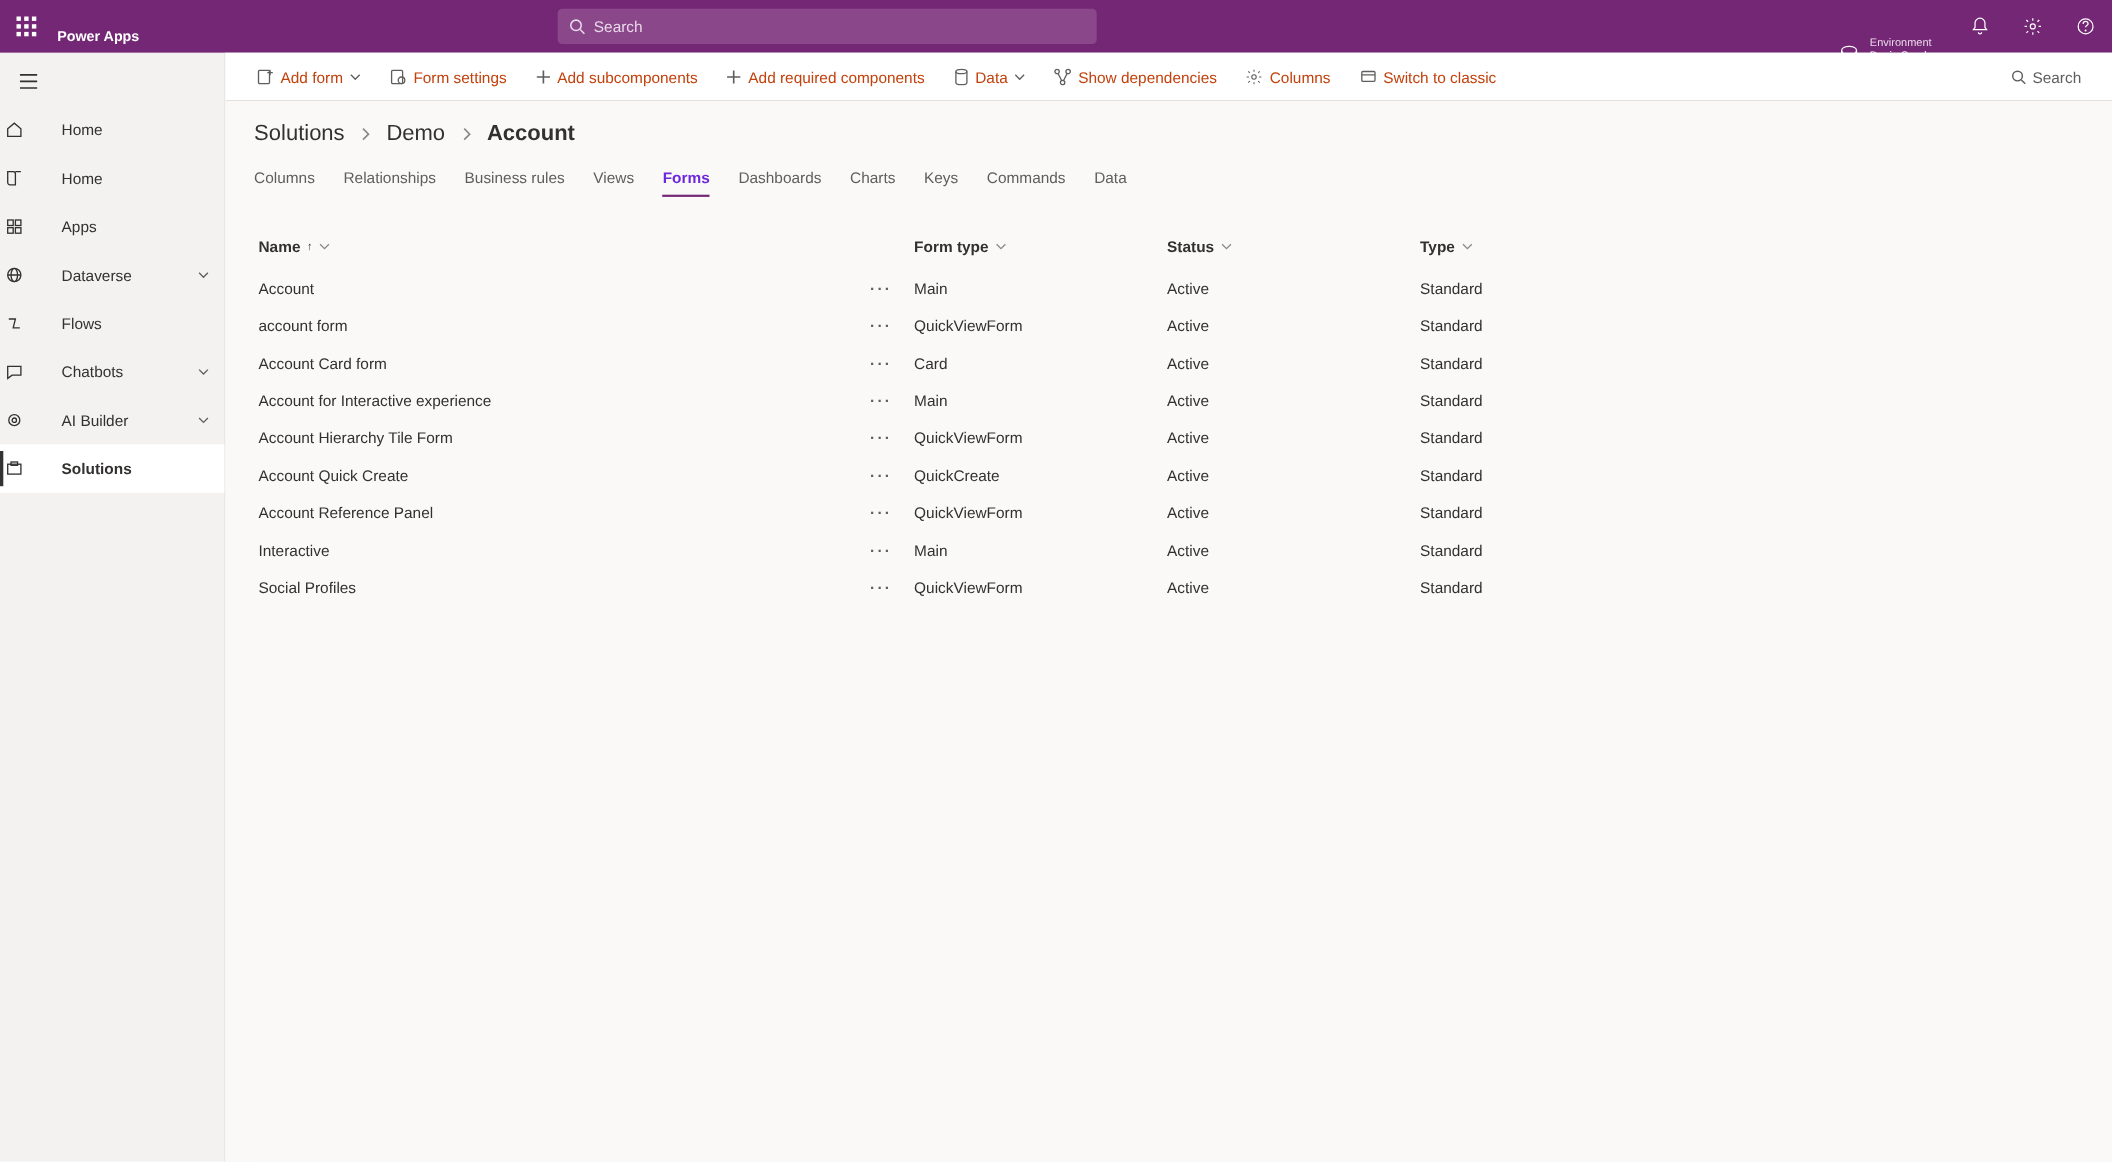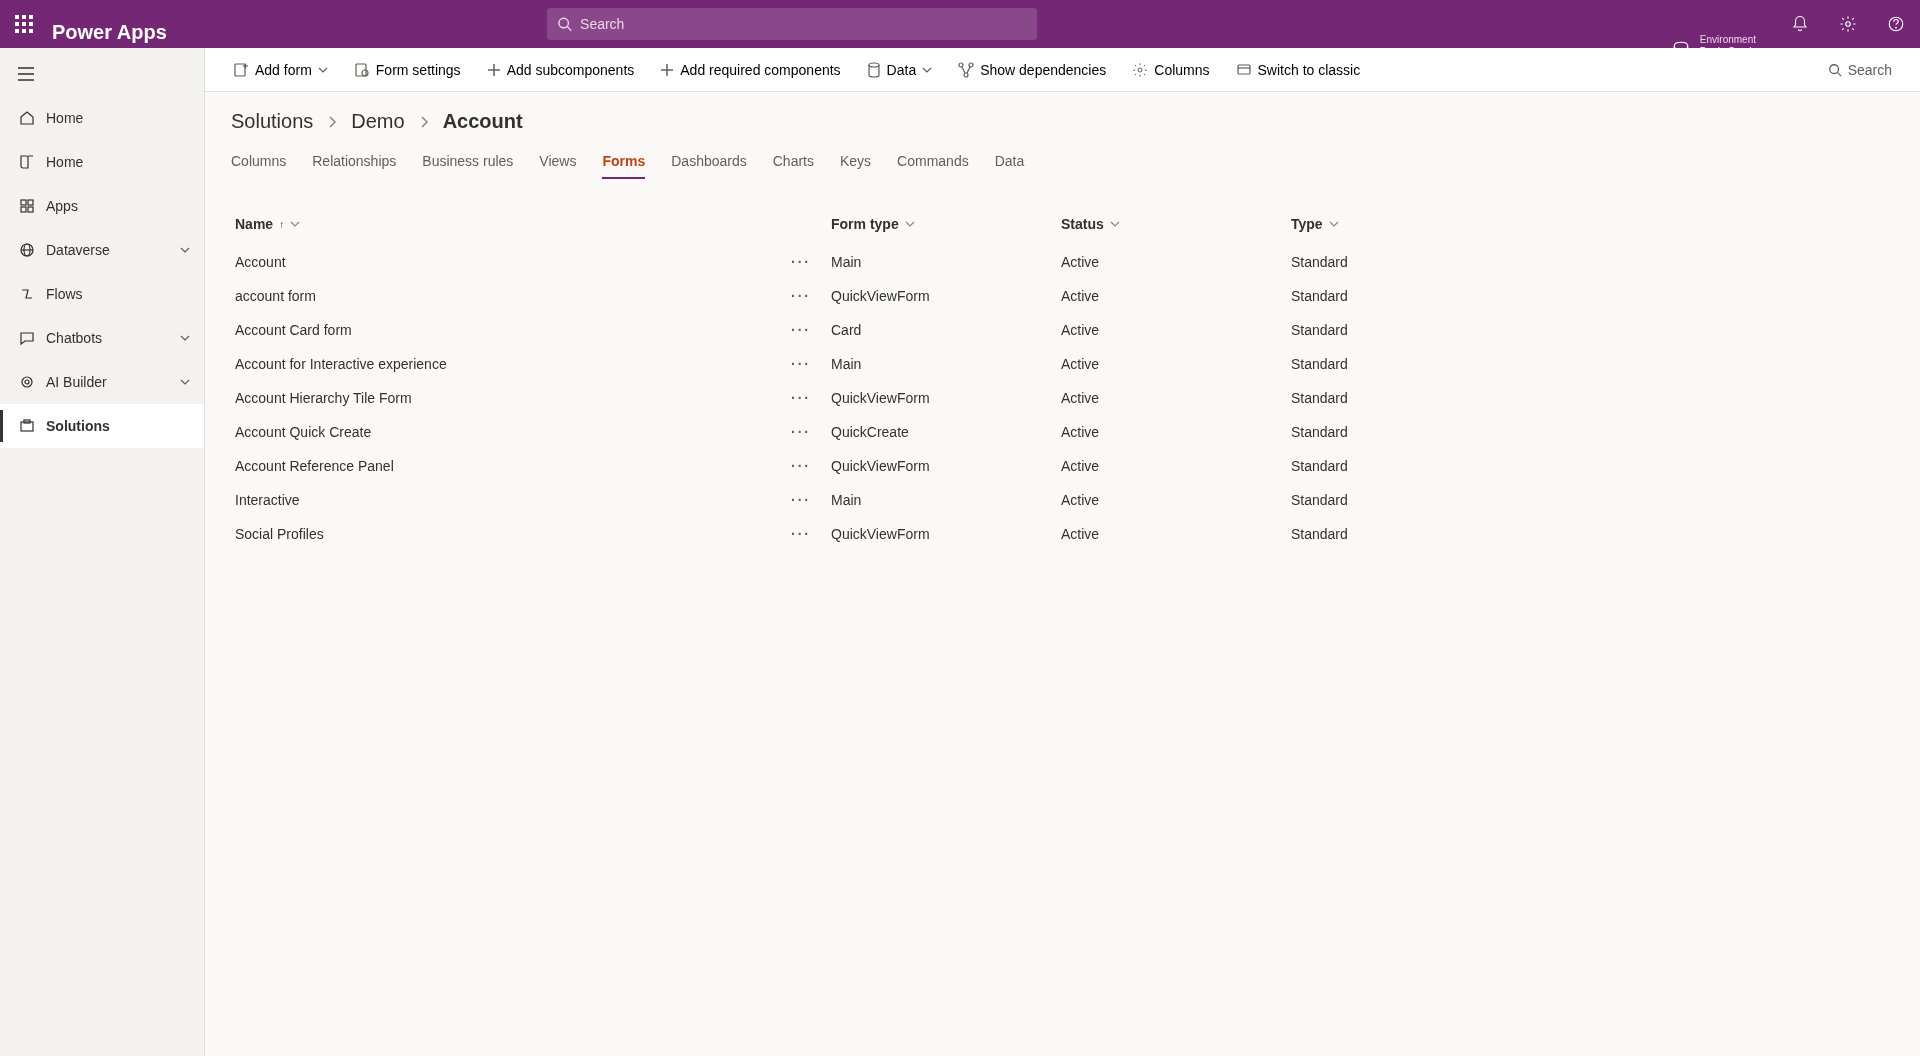--- a/index.html
+++ b/index.html
@@ -9,21 +9,21 @@
 .header {
   height: 48px;
   background: #742774;
   display: flex;
   align-items: center;
   color: #fff;
 }
 .waffle { width: 48px; display: flex; align-items: center; justify-content: center; cursor: pointer; }
 .waffle-dots { display: grid; grid-template-columns: repeat(3,4px); grid-template-rows: repeat(3,4px); gap: 3px; }
 .waffle-dots span { width: 4px; height: 4px; background: #fff; }
-.app-title { font-size: 20px; font-weight: 600; padding-left: 4px; margin-top: 16px; }
+.app-title { font-size: 13px; font-weight: 600; padding-left: 4px; margin-top: 16px; }
 .header-spacer1 { flex: 0 0 380px; }
 .search-wrap { flex: 0 0 490px; }
 .search-box {
   height: 32px; background: #8a478a; border-radius: 4px;
   display: flex; align-items: center; padding: 0 10px; color: #e9d9e9;
 }
 .search-box svg { margin-right: 8px; }
 .search-box input {
   background: transparent; border: none; outline: none; color: #fff; font-size: 14px; width: 100%;
 }
@@ -40,59 +40,59 @@
 .body-area { display: flex; height: calc(1056px - 48px); }
 
 
 .leftnav {
   width: 205px; background: #f3f2f1; border-right: 1px solid #e1dfdd;
   display: flex; flex-direction: column; padding-top: 4px;
 }
 .hamburger-row { height: 44px; display: flex; align-items: center; padding-left: 18px; cursor: pointer; }
 .hamburger svg { display:block; }
 .nav-item {
-  height: 44px; display: flex; align-items: center; padding-left: 14px;
-  font-size: 14px; color: #323130; cursor: pointer; position: relative;
+  height: 44px; display: flex; align-items: center; padding-left: 0;
+  font-size: 14px; color: #323130; cursor: pointer; position: relative; gap: 24px;
 }
 .nav-item .nav-icon { width: 26px; display: flex; justify-content: center; margin-right: 6px; }
 .nav-item .chev { margin-left: auto; margin-right: 14px; }
 .nav-item.active { background: #fff; font-weight: 600; }
 .nav-item.active::before {
   content: ""; position: absolute; left: 0; top: 6px; bottom: 6px; width: 3px; background: #333;
 }
 
 
 .main { flex: 1; display: flex; flex-direction: column; background: #faf9f8; }
 
 
 .cmdbar {
   height: 44px; background: #fff; border-bottom: 1px solid #e1dfdd;
   display: flex; align-items: center; padding: 0 18px; gap: 6px;
 }
 .cmd {
   display: flex; align-items: center; gap: 6px; padding: 0 10px; height: 36px;
-  font-size: 14px; color: #000000; cursor: pointer; border-radius: 2px;
+  font-size: 14px; color: #c2410c; cursor: pointer; border-radius: 2px;
 }
 .cmd svg { flex-shrink: 0; }
 .cmdbar .spacer { flex: 1; }
 .cmdsearch {
   display: flex; align-items: center; gap: 6px; padding: 0 10px; height: 36px;
   font-size: 14px; color: #605e5c;
 }
 
 
 .crumb-row { padding: 18px 26px 8px 26px; display: flex; align-items: center; gap: 14px; font-size: 20px; color: #323130; background:#faf9f8;}
 .crumb-link { color: #323130; cursor: pointer; }
 .crumb-sep svg { display:block; }
 .crumb-current { font-weight: 600; }
 
 
 .tabs-row { display: flex; gap: 26px; padding: 6px 26px 0 26px; background:#faf9f8; border-bottom: none; font-size: 14px; color: #605e5c; }
 .tab { padding: 6px 0 10px 0; cursor: pointer; position: relative; }
-.tab.active { color: #c2410c; font-weight: 600; }
+.tab.active { color: #6d28d9; font-weight: 600; }
 .tab.active::after {
   content:""; position:absolute; left:0; right:0; bottom:0; height:2px; background:#742774;
 }
 
 
 .table-wrap { padding: 24px 26px; background:#faf9f8; flex:1; }
 .thead { display: flex; height: 42px; align-items: center; font-size: 14px; font-weight: 600; color: #323130; }
 .col-name { width: 600px; padding-left: 4px; display:flex; align-items:center; gap:6px;}
 .col-formtype { width: 230px; display:flex; align-items:center; gap:6px;}
 .col-status { width: 230px; display:flex; align-items:center; gap:6px;}

